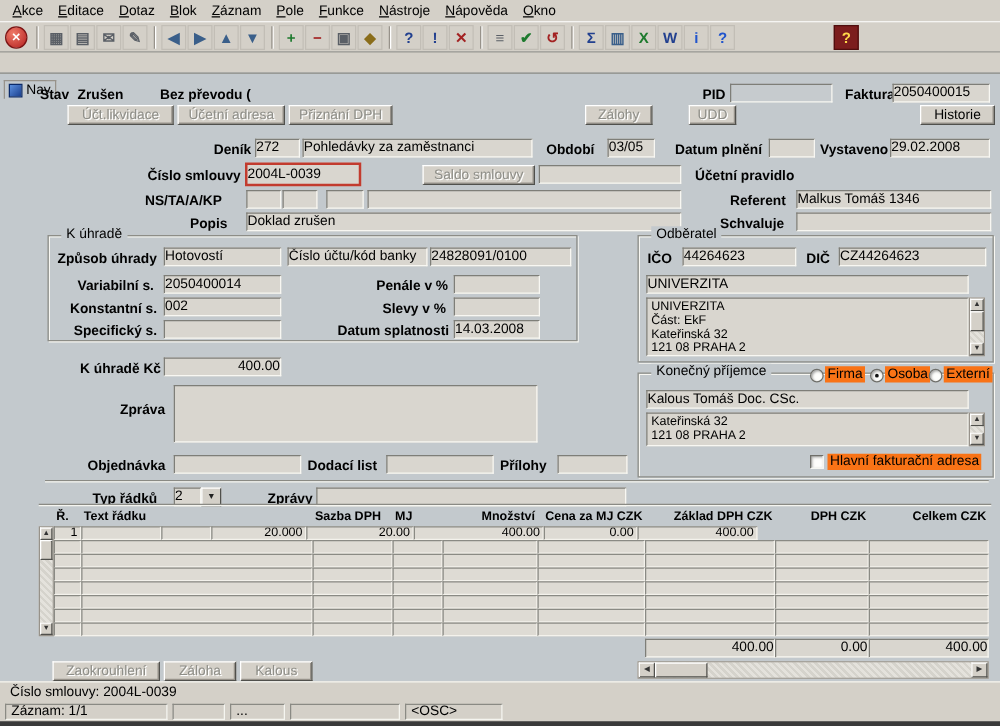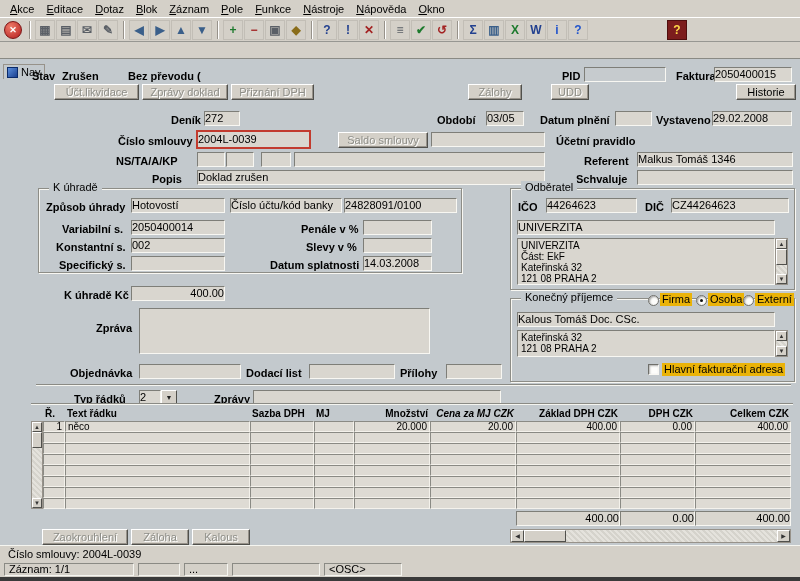--- a/index.html
+++ b/index.html
@@ -31,21 +31,21 @@
   .fld.disabled{background:#c6cbce}
   .fld.redfocus{border:2px solid #c23b2e;height:19px;line-height:15px}
   .txa{position:absolute;background:#d9d6cf;border-top:1px solid #7e7e78;border-left:1px solid #7e7e78;border-bottom:1px solid #f8f7f2;border-right:1px solid #f8f7f2;overflow:hidden;padding:1px 3px}
   .txa-line{font-size:10px;line-height:11px;color:#000;white-space:nowrap}
   .pbtn{position:absolute;height:16px;font-size:11px;line-height:14px;text-align:center;color:#000;background:#d4d0c8;border-top:1px solid #fff;border-left:1px solid #fff;border-right:1px solid #50504c;border-bottom:1px solid #50504c;box-shadow:inset -1px -1px 0 #97928a;overflow:hidden;white-space:nowrap}
   .pbtn.disabled{color:#8e8e88;text-shadow:1px 1px 0 #fff}
   .grp{position:absolute;border:1px solid #8d8d87;box-shadow:inset 1px 1px 0 #f8f7f2,1px 1px 0 #f8f7f2}
   .grp-title{position:absolute;top:-8px;left:10px;background:#c3c9cd;padding:0 4px;font-size:11px;font-weight:normal;white-space:nowrap}
   .radio{position:absolute;width:11px;height:11px;border-radius:50%;background:#fdfdfb;border:1px solid #6f6f6a;box-shadow:inset 1px 1px 2px rgba(0,0,0,.35)}
   .radio.checked::after{content:"";position:absolute;left:3px;top:3px;width:3px;height:3px;border-radius:50%;background:#111}
-  .rlbl{position:absolute;font-size:11px;color:#000;background:#eab308;padding:0 2px;white-space:nowrap;height:13px;line-height:13px}
+  .rlbl{position:absolute;font-size:11px;color:#000;background:#f97316;padding:0 2px;white-space:nowrap;height:13px;line-height:13px}
   .cb{position:absolute;width:11px;height:11px;background:#fdfdfb;border-top:1px solid #6f6f6a;border-left:1px solid #6f6f6a;border-bottom:1px solid #f8f7f2;border-right:1px solid #f8f7f2;box-shadow:inset 1px 1px 2px rgba(0,0,0,.3)}
   .hr{position:absolute;height:2px;border-top:1px solid #8a8a84;border-bottom:1px solid #f5f5f0}
   
   .vsb{position:absolute;display:flex;flex-direction:column;background:#dcdad3;border:1px solid #97928a}
   .hsb{position:absolute;display:flex;background:#dcdad3;border:1px solid #97928a}
   .sbb{flex:0 0 auto;width:100%;height:10px;background:#d4d0c8;border-top:1px solid #fff;border-left:1px solid #fff;border-right:1px solid #50504c;border-bottom:1px solid #50504c;font-size:6px;line-height:8px;text-align:center;color:#333}
   .hsb .sbb{width:13px;height:100%;line-height:10px}
   .sbtrack{flex:1;position:relative;background:repeating-linear-gradient(45deg,#e4e2dc 0 2px,#d5d3cc 2px 4px)}
   .sbthumb{position:absolute;background:#d4d0c8;border-top:1px solid #fff;border-left:1px solid #fff;border-right:1px solid #50504c;border-bottom:1px solid #50504c}
   .vthumb{left:0;top:0;width:100%;height:16px}
@@ -129,37 +129,38 @@
 
     <div class="lbl" style="left:32px;top:10px">Stav</div>
     <div class="lbl" style="left:62px;top:10px">Zrušen</div>
     <div class="lbl" style="left:128px;top:10px">Bez převodu (</div>
     <div class="lbl" style="left:562px;top:10px">PID</div>
     <div class="fld disabled" style="left:584px;top:8px;width:82px"></div>
     <div class="lbl" style="left:676px;top:10px">Faktura</div>
     <div class="fld" style="left:714px;top:8px;width:78px">2050400015</div>
 
     <div class="pbtn disabled" style="left:54px;top:25px;width:85px">Účt.likvidace</div>
-    <div class="pbtn disabled" style="left:142px;top:25px;width:86px">Zprávy doklad</div>
+    <div class="pbtn disabled" style="left:142px;top:25px;width:86px">Účetní adresa</div>
     <div class="pbtn disabled" style="left:231px;top:25px;width:83px">Přiznání DPH</div>
     <div class="pbtn disabled" style="left:468px;top:25px;width:54px">Zálohy</div>
     <div class="pbtn disabled" style="left:551px;top:25px;width:38px">UDD</div>
     <div class="pbtn" style="left:736px;top:25px;width:60px">Historie</div>
 
     <div class="lbl" style="left:171px;top:54px">Deník</div>
     <div class="fld" style="left:204px;top:52px;width:36px">272</div>
+    <div class="fld" style="left:242px;top:52px;width:184px">Pohledávky za zaměstnanci</div>
     <div class="lbl" style="left:437px;top:54px">Období</div>
     <div class="fld" style="left:486px;top:52px;width:38px">03/05</div>
     <div class="lbl" style="left:540px;top:54px">Datum plnění</div>
     <div class="fld" style="left:615px;top:52px;width:37px"></div>
     <div class="lbl" style="left:656px;top:54px">Vystaveno</div>
     <div class="fld" style="left:712px;top:52px;width:80px">29.02.2008</div>
 
     <div class="lbl" style="left:118px;top:75px">Číslo smlouvy</div>
-    <div class="fld redfocus" style="left:196px;top:71px;width:115px">2004L-0039</div>
+    <div class="fld redfocus" style="left:196px;top:71px;width:93px">2004L-0039</div>
     <div class="pbtn disabled" style="left:338px;top:73px;width:90px">Saldo smlouvy</div>
     <div class="fld" style="left:431px;top:73px;width:114px"></div>
     <div class="lbl" style="left:556px;top:75px">Účetní pravidlo</div>
 
     <div class="lbl" style="left:116px;top:95px">NS/TA/A/KP</div>
     <div class="fld" style="left:197px;top:93px;width:28px"></div>
     <div class="fld" style="left:226px;top:93px;width:28px"></div>
     <div class="fld" style="left:261px;top:93px;width:30px"></div>
     <div class="fld" style="left:294px;top:93px;width:251px"></div>
     <div class="lbl" style="left:584px;top:95px">Referent</div>
@@ -257,29 +258,28 @@
     <div class="fld" style="left:253px;top:331px;width:248px"></div>
 
     <div class="hr" style="left:31px;top:344px;width:762px"></div>
 
     <div class="thead">
         <div class="thc" style="width: 22px; text-align: left;">Ř.</div>
         <div class="thc" style="width: 185px; text-align: left;">Text řádku</div>
         <div class="thc" style="width: 64px; text-align: left;">Sazba DPH</div>
         <div class="thc" style="width: 40px; text-align: left;">MJ</div>
         <div class="thc" style="width: 76px; text-align: right;">Množství</div>
-        <div class="thc" style="width: 86px; text-align: right; font-style: italic;">Cena za MJ CZK</div>
+        <div class="thc" style="width: 86px; text-align: right;">Cena za MJ CZK</div>
         <div class="thc" style="width: 104px; text-align: right;">Základ DPH CZK</div>
         <div class="thc" style="width: 75px; text-align: right;">DPH CZK</div>
         <div class="thc" style="width: 96px; text-align: right;">Celkem CZK</div>
       </div>
     <div class="tbody">
         <div class="trow">
           <div class="tcell" style="width: 22px; text-align: right;">1</div>
-          <div class="tcell" style="width: 185px; text-align: left;">něco</div>
           <div class="tcell" style="width: 64px; text-align: left;"></div>
           <div class="tcell" style="width: 40px; text-align: left;"></div>
           <div class="tcell" style="width: 76px; text-align: right;">20.000</div>
           <div class="tcell" style="width: 86px; text-align: right;">20.00</div>
           <div class="tcell" style="width: 104px; text-align: right;">400.00</div>
           <div class="tcell" style="width: 75px; text-align: right;">0.00</div>
           <div class="tcell" style="width: 96px; text-align: right;">400.00</div>
         </div>
         <div class="trow">
           <div class="tcell" style="width: 22px; text-align: right;"></div>

